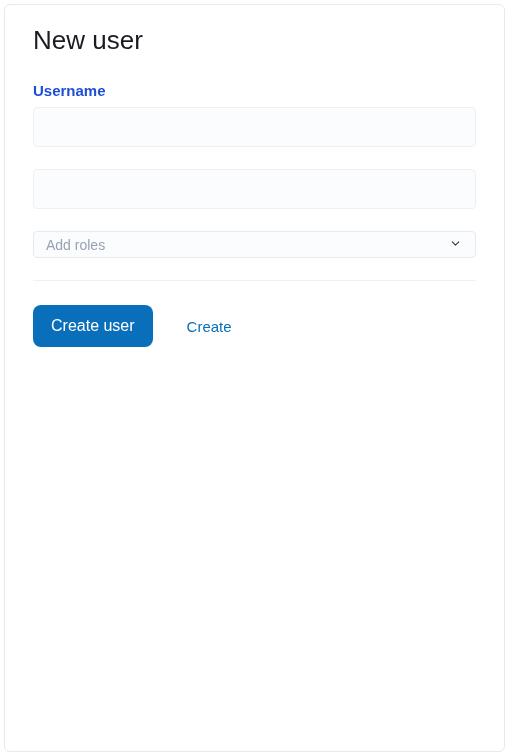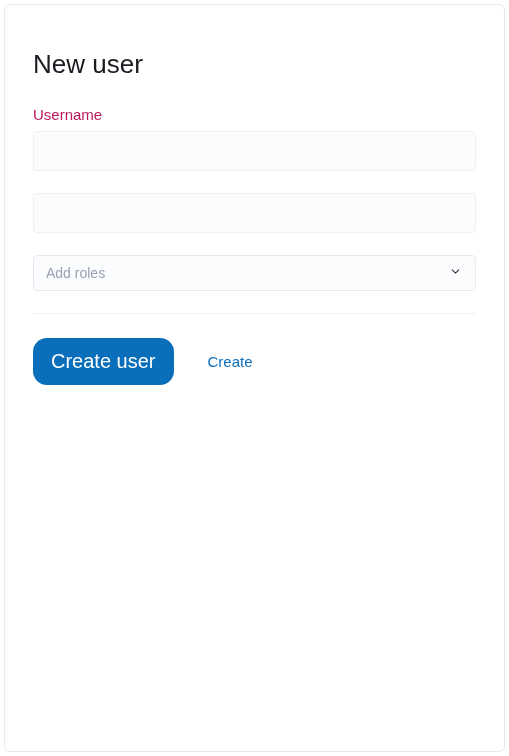--- a/index.html
+++ b/index.html
@@ -9,57 +9,57 @@
     }
     body {
       font-family: -apple-system, BlinkMacSystemFont, "Segoe UI", Helvetica, Arial, sans-serif;
       background: #fff;
       width: 509px;
       height: 756px;
     }
     .panel {
       border: 1px solid #e6e9ee;
       border-radius: 6px;
-      padding: 44px 28px 28px 28px;
+      padding: 20px 28px 28px 28px;
       margin: 4px;
       height: 748px;
     }
     .page-title {
       font-size: 26px;
       font-weight: 400;
       color: #1a1c21;
       margin-bottom: 26px;
     }
     .form-group {
       margin-bottom: 22px;
     }
     .form-label {
       display: block;
       font-size: 15px;
-      font-weight: 400;
-      color: #be185d;
+      font-weight: 700;
+      color: #1d4ed8;
       margin-bottom: 8px;
     }
     .form-input {
       width: 100%;
       height: 40px;
       border: 1px solid #eef0f4;
       background: #fbfcfd;
       border-radius: 4px;
       padding: 8px 12px;
       font-size: 14px;
       color: #343741;
     }
     .select-wrapper {
       position: relative;
       width: 100%;
     }
     .form-select {
       width: 100%;
-      height: 36px;
+      height: 27px;
       border: 1px solid #e6e9ee;
       background: #fbfcfd;
       border-radius: 4px;
       padding: 8px 36px 8px 12px;
       font-size: 14px;
       color: #98a2b3;
       cursor: pointer;
       display: flex;
       align-items: center;
     }
@@ -78,23 +78,23 @@
     }
     .actions {
       display: flex;
       align-items: center;
       gap: 34px;
     }
     .btn-primary {
       background: #0a6fba;
       color: #ffffff;
       border: none;
-      border-radius: 14px;
+      border-radius: 8px;
       padding: 12px 18px;
-      font-size: 20px;
+      font-size: 16px;
       font-weight: 400;
       cursor: pointer;
     }
     .btn-link {
       background: none;
       border: none;
       color: #0a6fba;
       font-size: 15px;
       cursor: pointer;
       padding: 0;

